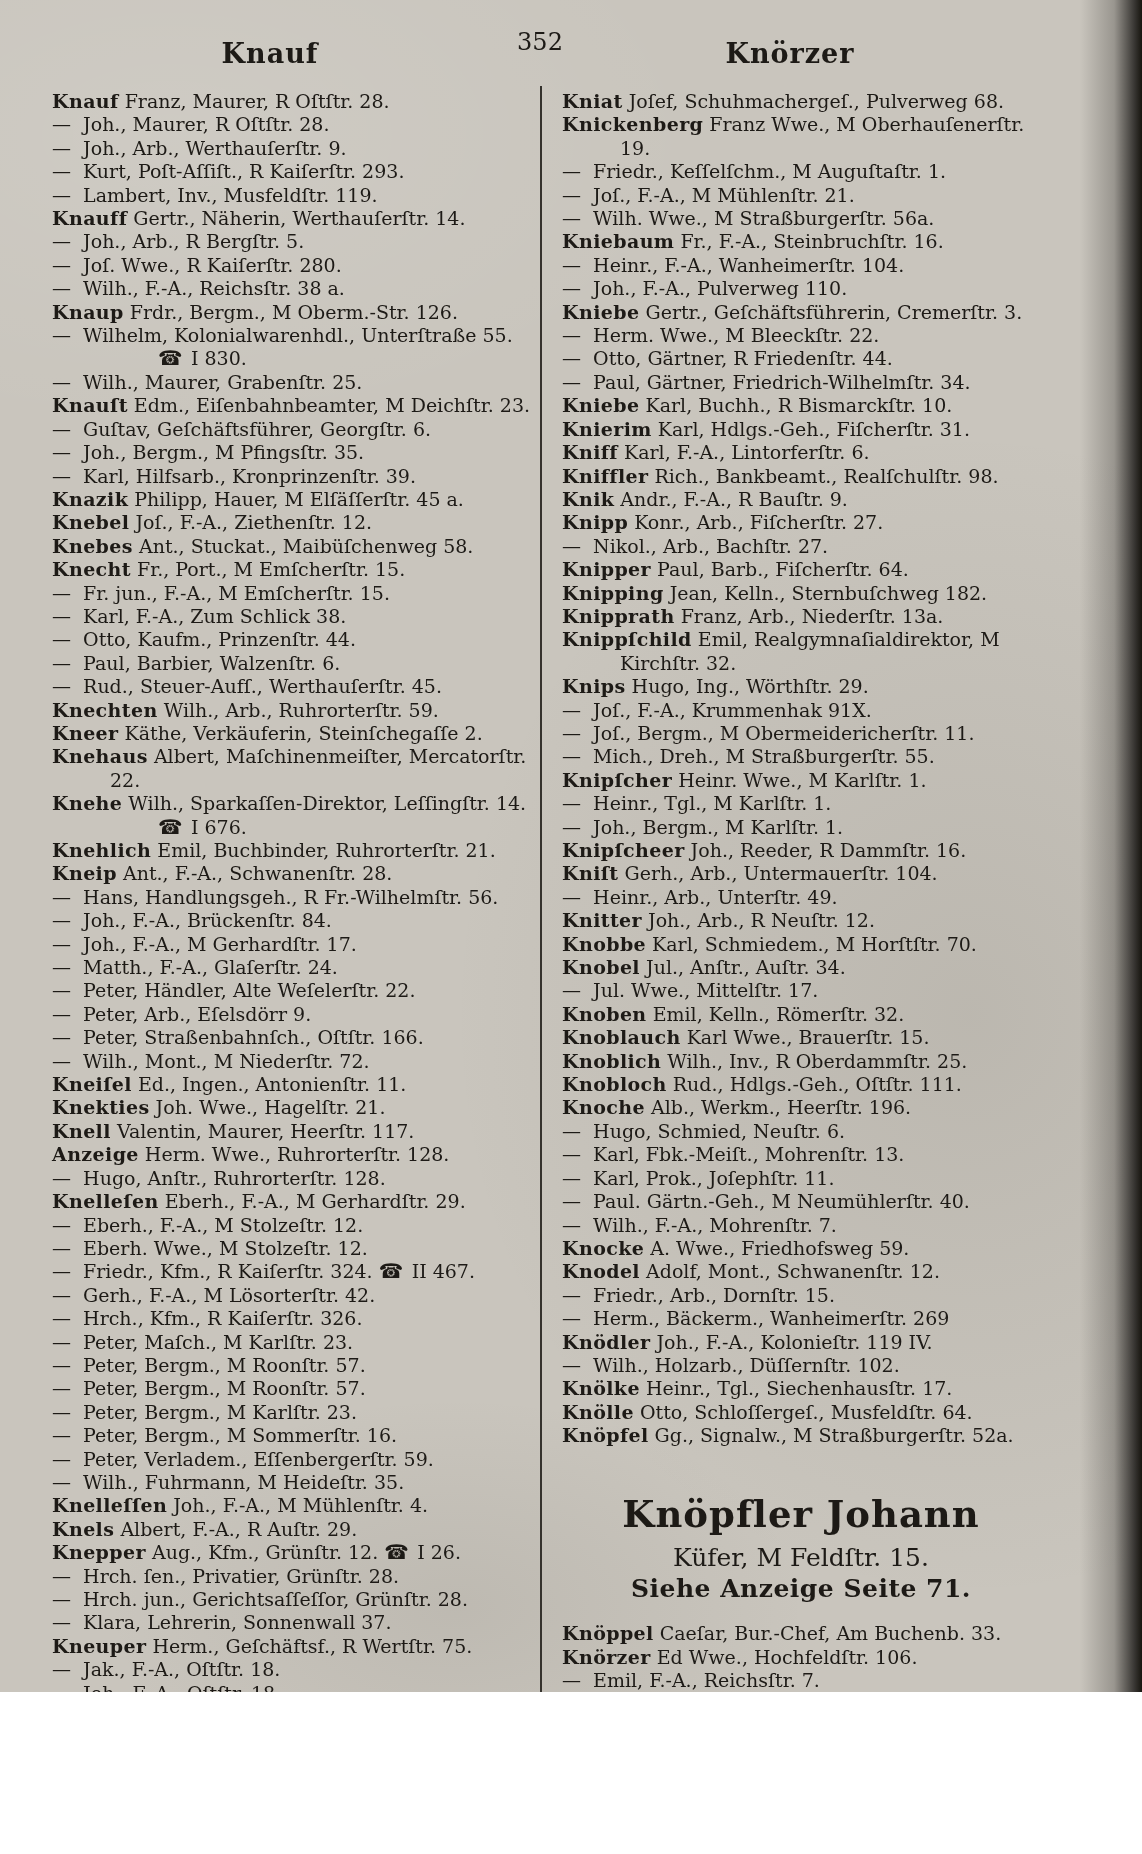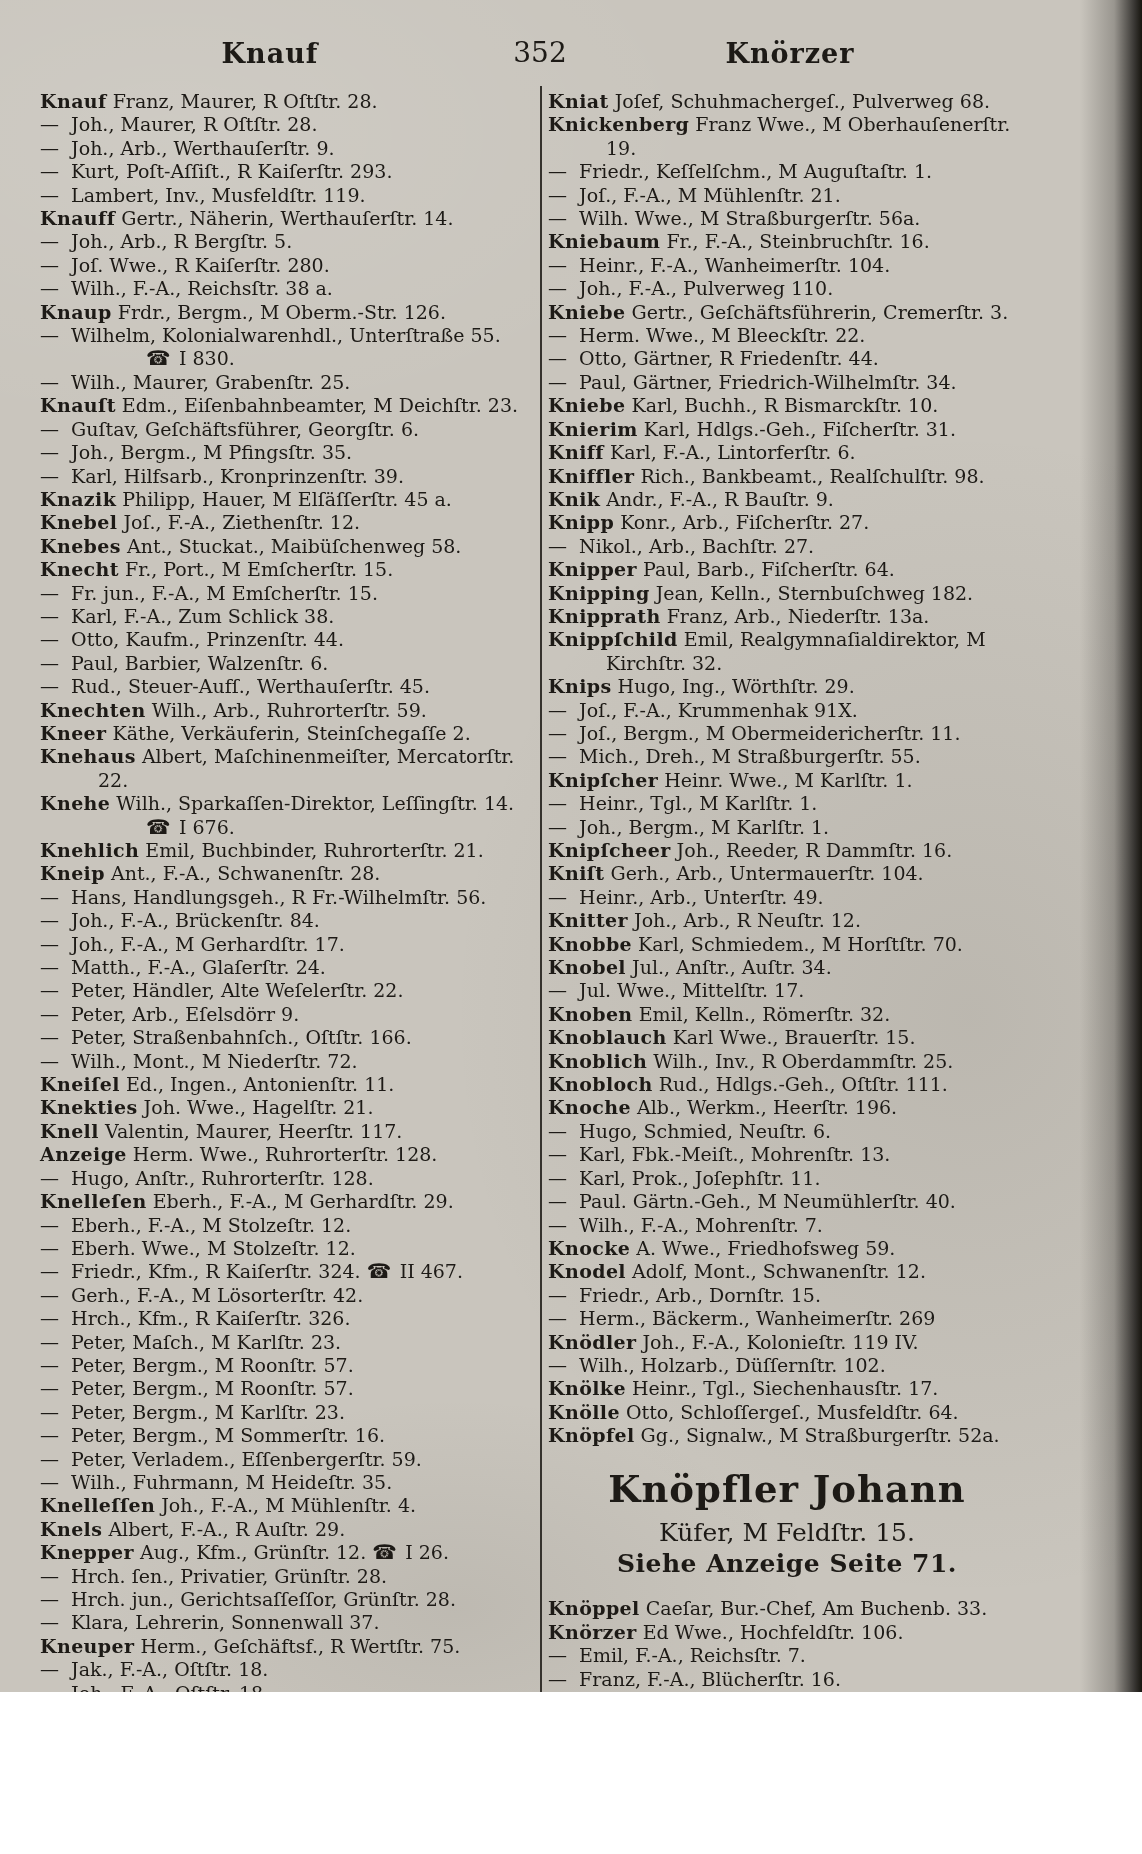--- a/index.html
+++ b/index.html
@@ -15,31 +15,31 @@
     font-family:"DejaVu Serif", serif;
     color:#1d1a16;
   }
   .edge-shadow{
     position:absolute;top:0;right:0;width:62px;height:100%;
     background:linear-gradient(to right, rgba(30,28,25,0) 0%, rgba(30,28,25,0.28) 55%, rgba(24,22,20,0.82) 88%, #17150f 100%);
   }
   .header-word{position:absolute;top:38px;font-weight:bold;font-size:27px;letter-spacing:1px;}
   .hdr-left{left:0;width:540px;text-align:center;}
   .hdr-right{left:560px;width:460px;text-align:center;}
-  .page-number{position:absolute;top:36px;left:500px;width:80px;text-align:center;font-size:28px;}
+  .page-number{position:absolute;top:28px;left:500px;width:80px;text-align:center;font-size:24px;}
   .divider{position:absolute;left:540px;top:86px;width:2px;height:1614px;background:#35322d;}
   .col{position:absolute;font-size:19px;line-height:23.4px;}
-  .col-left{left:40px;top:90px;width:482px;}
-  .col-right{left:548px;top:90px;width:478px;}
+  .col-left{left:52px;top:90px;width:482px;}
+  .col-right{left:562px;top:90px;width:478px;}
   .entry{padding-left:58px;text-indent:-58px;}
   .lead{font-weight:bold;letter-spacing:0.4px;}
   .telline{text-indent:0;padding-left:48px;}
   .tel{white-space:nowrap;}
   .tel-icon{font-family:"DejaVu Sans",sans-serif;font-size:20px;margin-right:8px;}
-  .ad-block{text-align:center;margin:19px 0 22px 0;}
+  .ad-block{text-align:center;margin:44px 0 22px 0;}
   .ad-title{font-size:37px;font-weight:bold;letter-spacing:1px;line-height:44px;}
   .ad-line2{font-size:25px;margin-top:10px;}
   .ad-line3{font-size:25px;font-weight:bold;margin-top:8px;letter-spacing:0.5px;}
   .banner{
     position:absolute;left:54px;top:1752px;width:1028px;
     border-top:7px solid #15130f;
     padding-top:4px;
     font-family:"Liberation Serif", serif;
     color:#15130f;
     display:flex;align-items:flex-start;

